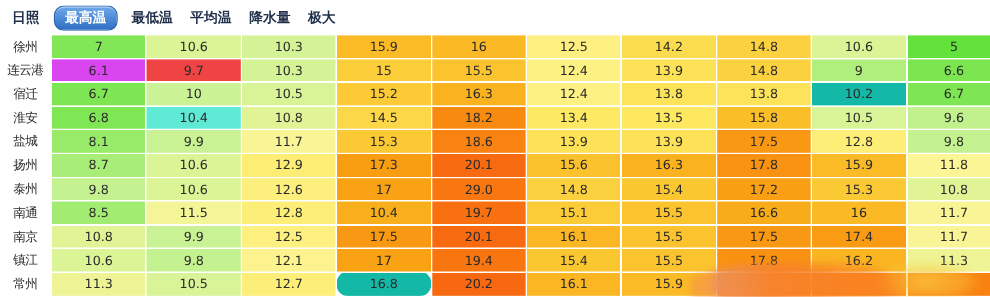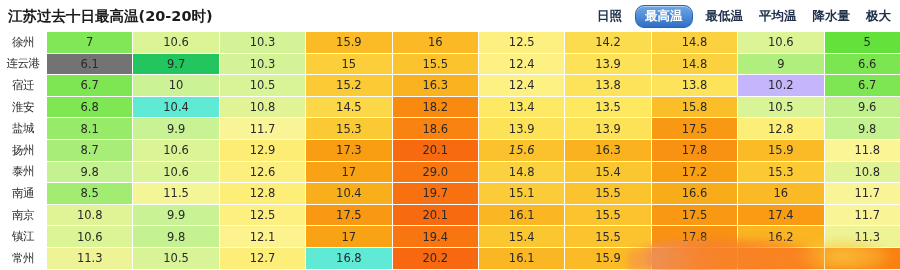--- a/index.html
+++ b/index.html
@@ -126,21 +126,20 @@
     border-radius: 40% 55% 30% 20%;
     filter: blur(3.5px);
   }
 </style>
 </head>
 <body>
 
 <div id="root">
 
   <div class="header">
-    <div class="title">江苏过去十日最高温(20-20时)</div>
     <div class="tabs">
         <div class="tab">日照</div>
         <div class="tab active">最高温</div>
         <div class="tab">最低温</div>
         <div class="tab">平均温</div>
         <div class="tab">降水量</div>
         <div class="tab">极大</div>
       </div>
   </div>
 
@@ -155,42 +154,42 @@
             <td class="cell" style="background: rgb(250, 187, 39);">15.9</td>
             <td class="cell" style="background: rgb(250, 185, 37);">16</td>
             <td class="cell" style="background: rgb(253, 240, 129);">12.5</td>
             <td class="cell" style="background: rgb(252, 220, 79);">14.2</td>
             <td class="cell" style="background: rgb(252, 209, 64);">14.8</td>
             <td class="cell" style="background: rgb(219, 244, 150);">10.6</td>
             <td class="cell" style="background: rgb(99, 226, 60);">5</td>
           </tr>
           <tr>
             <td class="rowhead">连云港</td>
-            <td class="cell" style="background: #737373;">6.1</td>
-            <td class="cell" style="background: #22c55e; margin-left: 44px;">9.7</td>
+            <td class="cell" style="background: #d946ef;">6.1</td>
+            <td class="cell" style="background: #ef4444; margin-left: 44px;">9.7</td>
             <td class="cell" style="background: rgb(211, 243, 150);">10.3</td>
             <td class="cell" style="background: rgb(251, 206, 58);">15</td>
             <td class="cell" style="background: rgb(251, 196, 47);">15.5</td>
             <td class="cell" style="background: rgb(253, 241, 132);">12.4</td>
             <td class="cell" style="background: rgb(253, 225, 86);">13.9</td>
             <td class="cell" style="background: rgb(252, 209, 64);">14.8</td>
             <td class="cell" style="background: rgb(176, 239, 126);">9</td>
             <td class="cell" style="background: rgb(124, 230, 81);">6.6</td>
           </tr>
           <tr>
             <td class="rowhead">宿迁</td>
             <td class="cell" style="background: rgb(126, 230, 82);">6.7</td>
             <td class="cell" style="background: rgb(203, 243, 150);">10</td>
             <td class="cell" style="background: rgb(216, 244, 150);">10.5</td>
             <td class="cell" style="background: rgb(251, 202, 53);">15.2</td>
             <td class="cell" style="background: rgb(250, 178, 31);">16.3</td>
             <td class="cell" style="background: rgb(253, 241, 132);">12.4</td>
             <td class="cell" style="background: rgb(253, 227, 89);">13.8</td>
             <td class="cell" style="background: rgb(253, 227, 89);">13.8</td>
-            <td class="cell" style="background: #c4b5fd;">10.2</td>
+            <td class="cell" style="background: #14b8a6;">10.2</td>
             <td class="cell" style="background: rgb(126, 230, 82);">6.7</td>
           </tr>
           <tr>
             <td class="rowhead">淮安</td>
             <td class="cell" style="background: rgb(127, 231, 84);">6.8</td>
             <td class="cell" style="background: #5eead4;">10.4</td>
             <td class="cell" style="background: rgb(224, 244, 150);">10.8</td>
             <td class="cell" style="background: rgb(252, 215, 71);">14.5</td>
             <td class="cell" style="background: rgb(249, 138, 16);">18.2</td>
             <td class="cell" style="background: rgb(253, 233, 100);">13.4</td>
@@ -212,21 +211,21 @@
             <td class="cell" style="background: rgb(253, 238, 119);">12.8</td>
             <td class="cell" style="background: rgb(197, 242, 145);">9.8</td>
           </tr>
           <tr>
             <td class="rowhead">扬州</td>
             <td class="cell" style="background: rgb(168, 237, 119);">8.7</td>
             <td class="cell" style="background: rgb(219, 244, 150);">10.6</td>
             <td class="cell" style="background: rgb(253, 237, 116);">12.9</td>
             <td class="cell" style="background: rgb(249, 157, 19);">17.3</td>
             <td class="cell" style="background: rgb(247, 106, 16);">20.1</td>
-            <td class="cell" style="background: rgb(251, 194, 45); font-style: italic;">15.6</td>
+            <td class="cell" style="background: rgb(251, 194, 45);">15.6</td>
             <td class="cell" style="background: rgb(250, 178, 31);">16.3</td>
             <td class="cell" style="background: rgb(249, 146, 18);">17.8</td>
             <td class="cell" style="background: rgb(250, 187, 39);">15.9</td>
             <td class="cell" style="background: rgb(252, 245, 150);">11.8</td>
           </tr>
           <tr>
             <td class="rowhead">泰州</td>
             <td class="cell" style="background: rgb(197, 242, 145);">9.8</td>
             <td class="cell" style="background: rgb(219, 244, 150);">10.6</td>
             <td class="cell" style="background: rgb(253, 239, 125);">12.6</td>
@@ -275,21 +274,21 @@
             <td class="cell" style="background: rgb(251, 196, 47);">15.5</td>
             <td class="cell" style="background: rgb(249, 146, 18);">17.8</td>
             <td class="cell" style="background: rgb(250, 181, 33);">16.2</td>
             <td class="cell" style="background: rgb(238, 244, 150);">11.3</td>
           </tr>
           <tr>
             <td class="rowhead">常州</td>
             <td class="cell" style="background: rgb(238, 244, 150);">11.3</td>
             <td class="cell" style="background: rgb(216, 244, 150);">10.5</td>
             <td class="cell" style="background: rgb(253, 238, 122);">12.7</td>
-            <td class="cell" style="background: #5eead4;">16.8</td>
+            <td class="cell" style="background: #14b8a6; border-radius: 10px;">16.8</td>
             <td class="cell" style="background: rgb(247, 104, 16); margin-left: 24px;">20.2</td>
             <td class="cell" style="background: rgb(250, 183, 35);">16.1</td>
             <td class="cell" style="background: rgb(250, 187, 39);">15.9</td>
             <td class="cell" style="background: rgb(249, 129, 16);"></td>
             <td class="cell" style="background: rgb(249, 129, 16);"></td>
             <td class="cell" style="background: rgb(249, 129, 16);"></td>
           </tr>
           <tr>
             <td class="rowhead">无锡</td>
             <td class="cell" style="background: rgb(253, 243, 142);">12.1</td>

